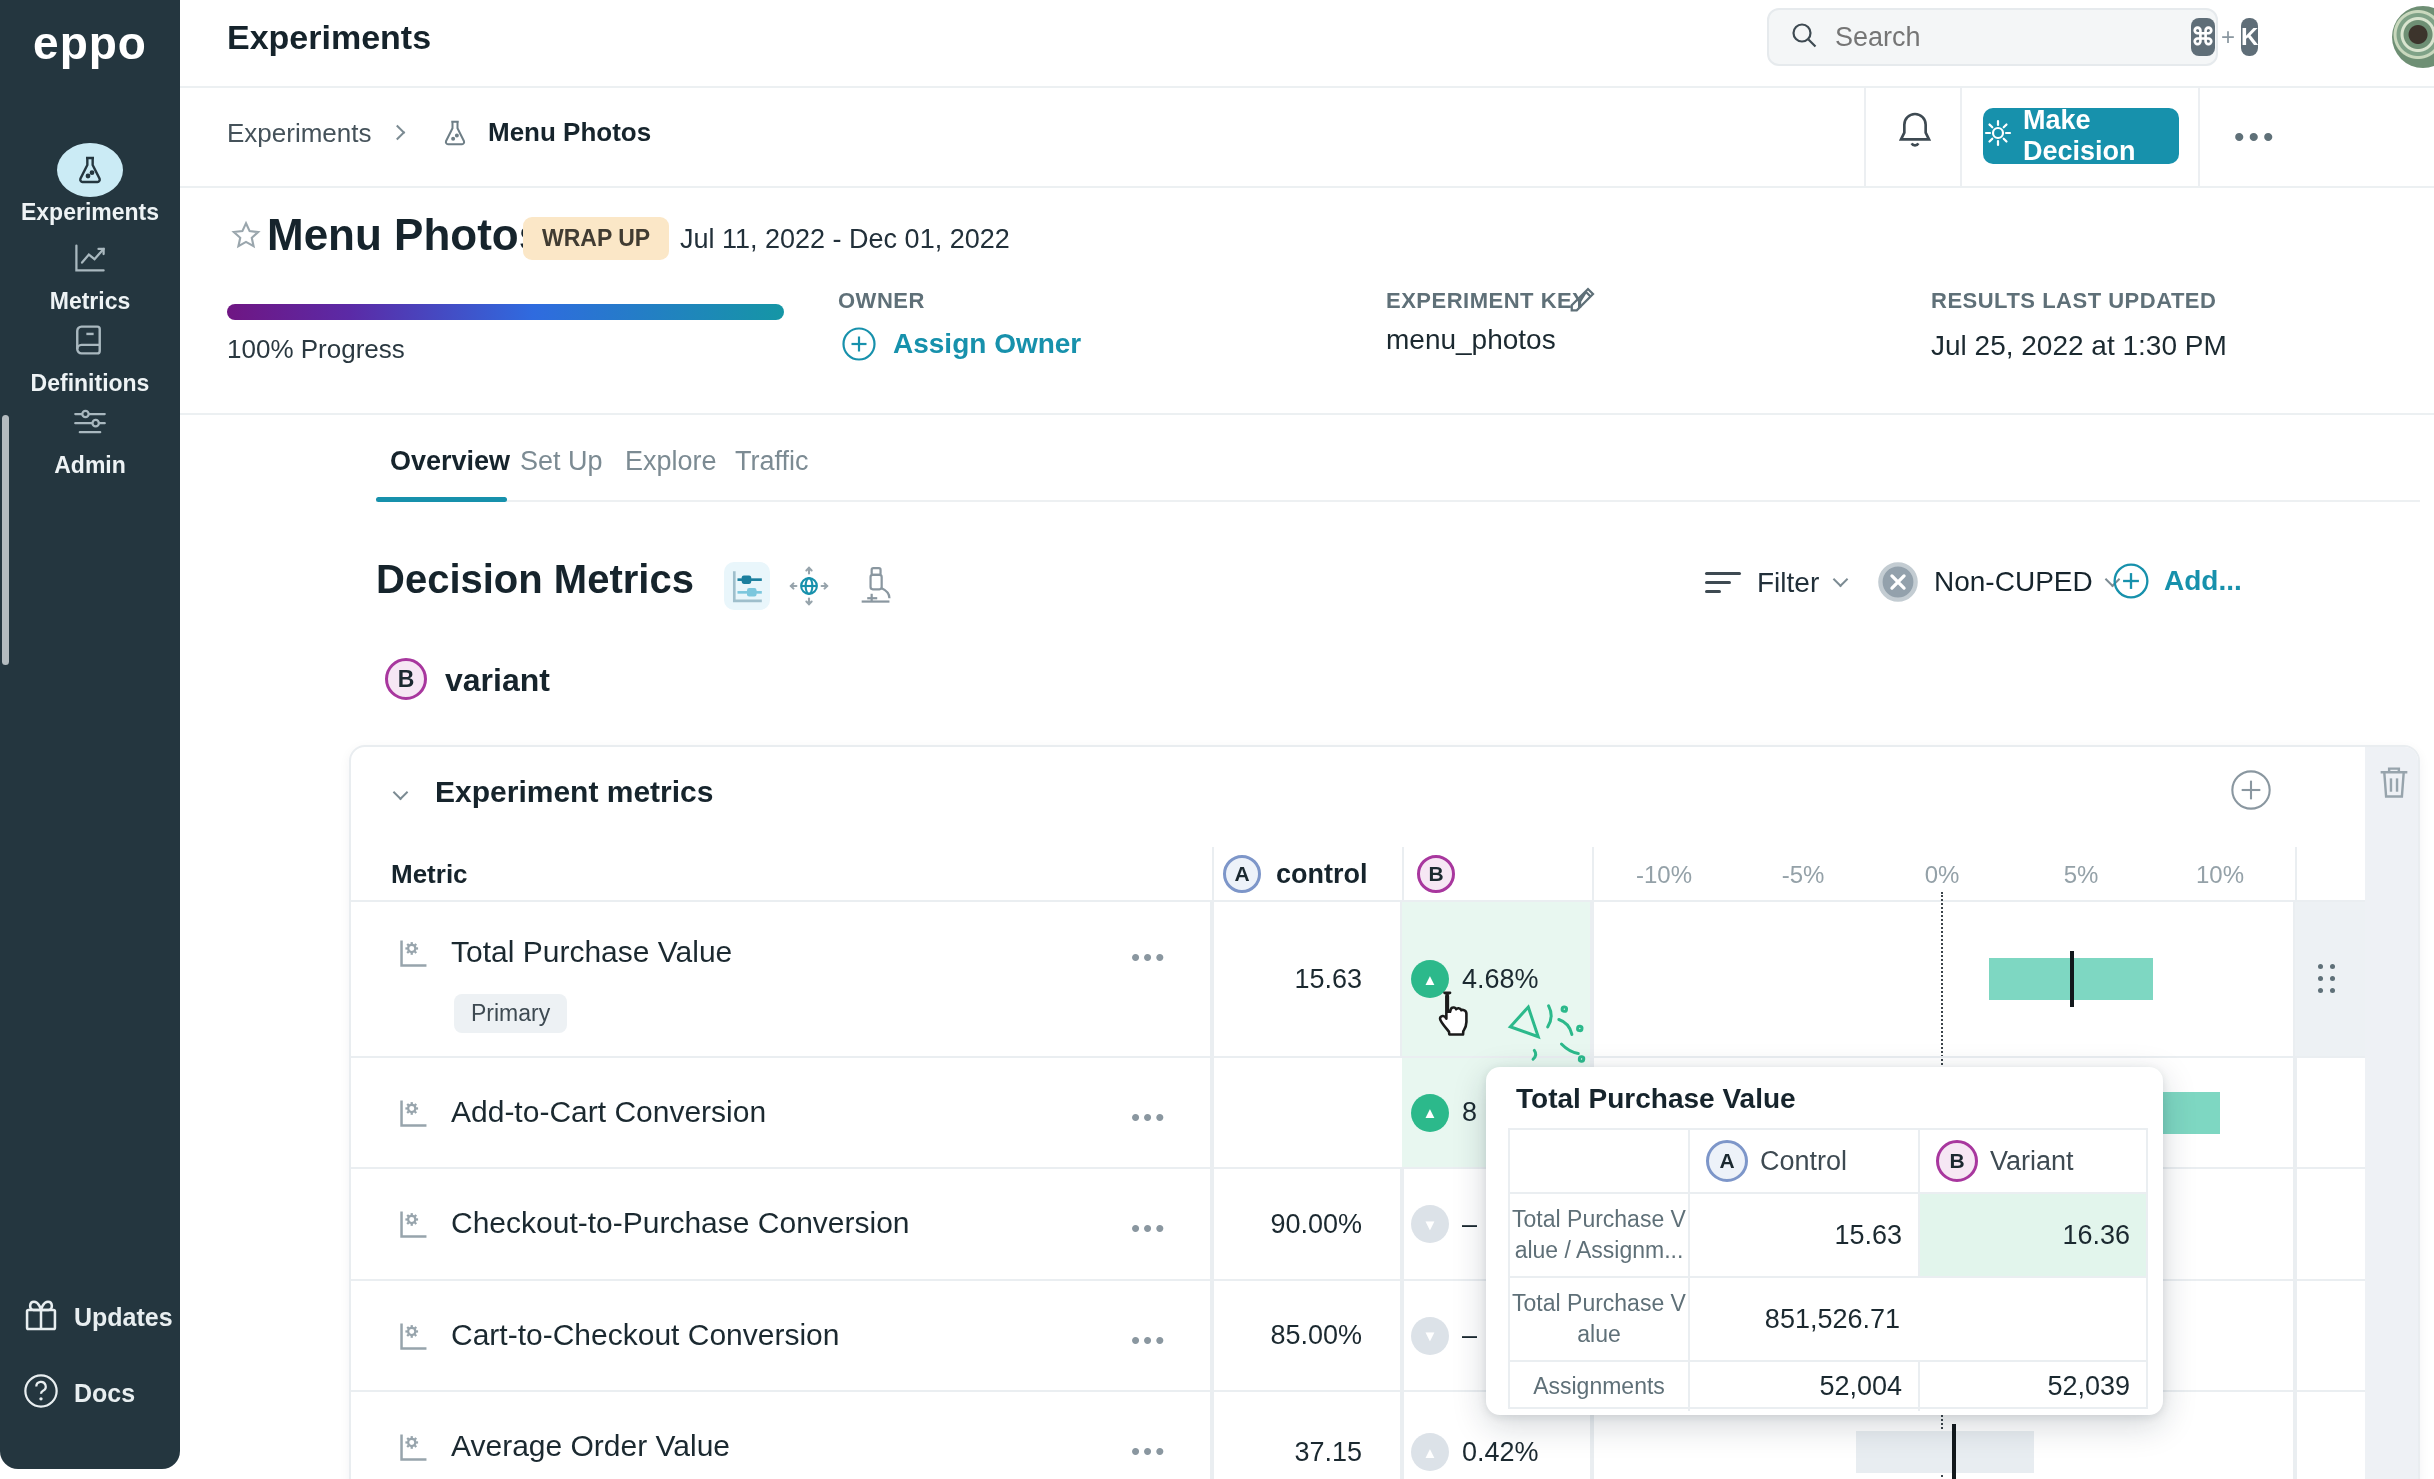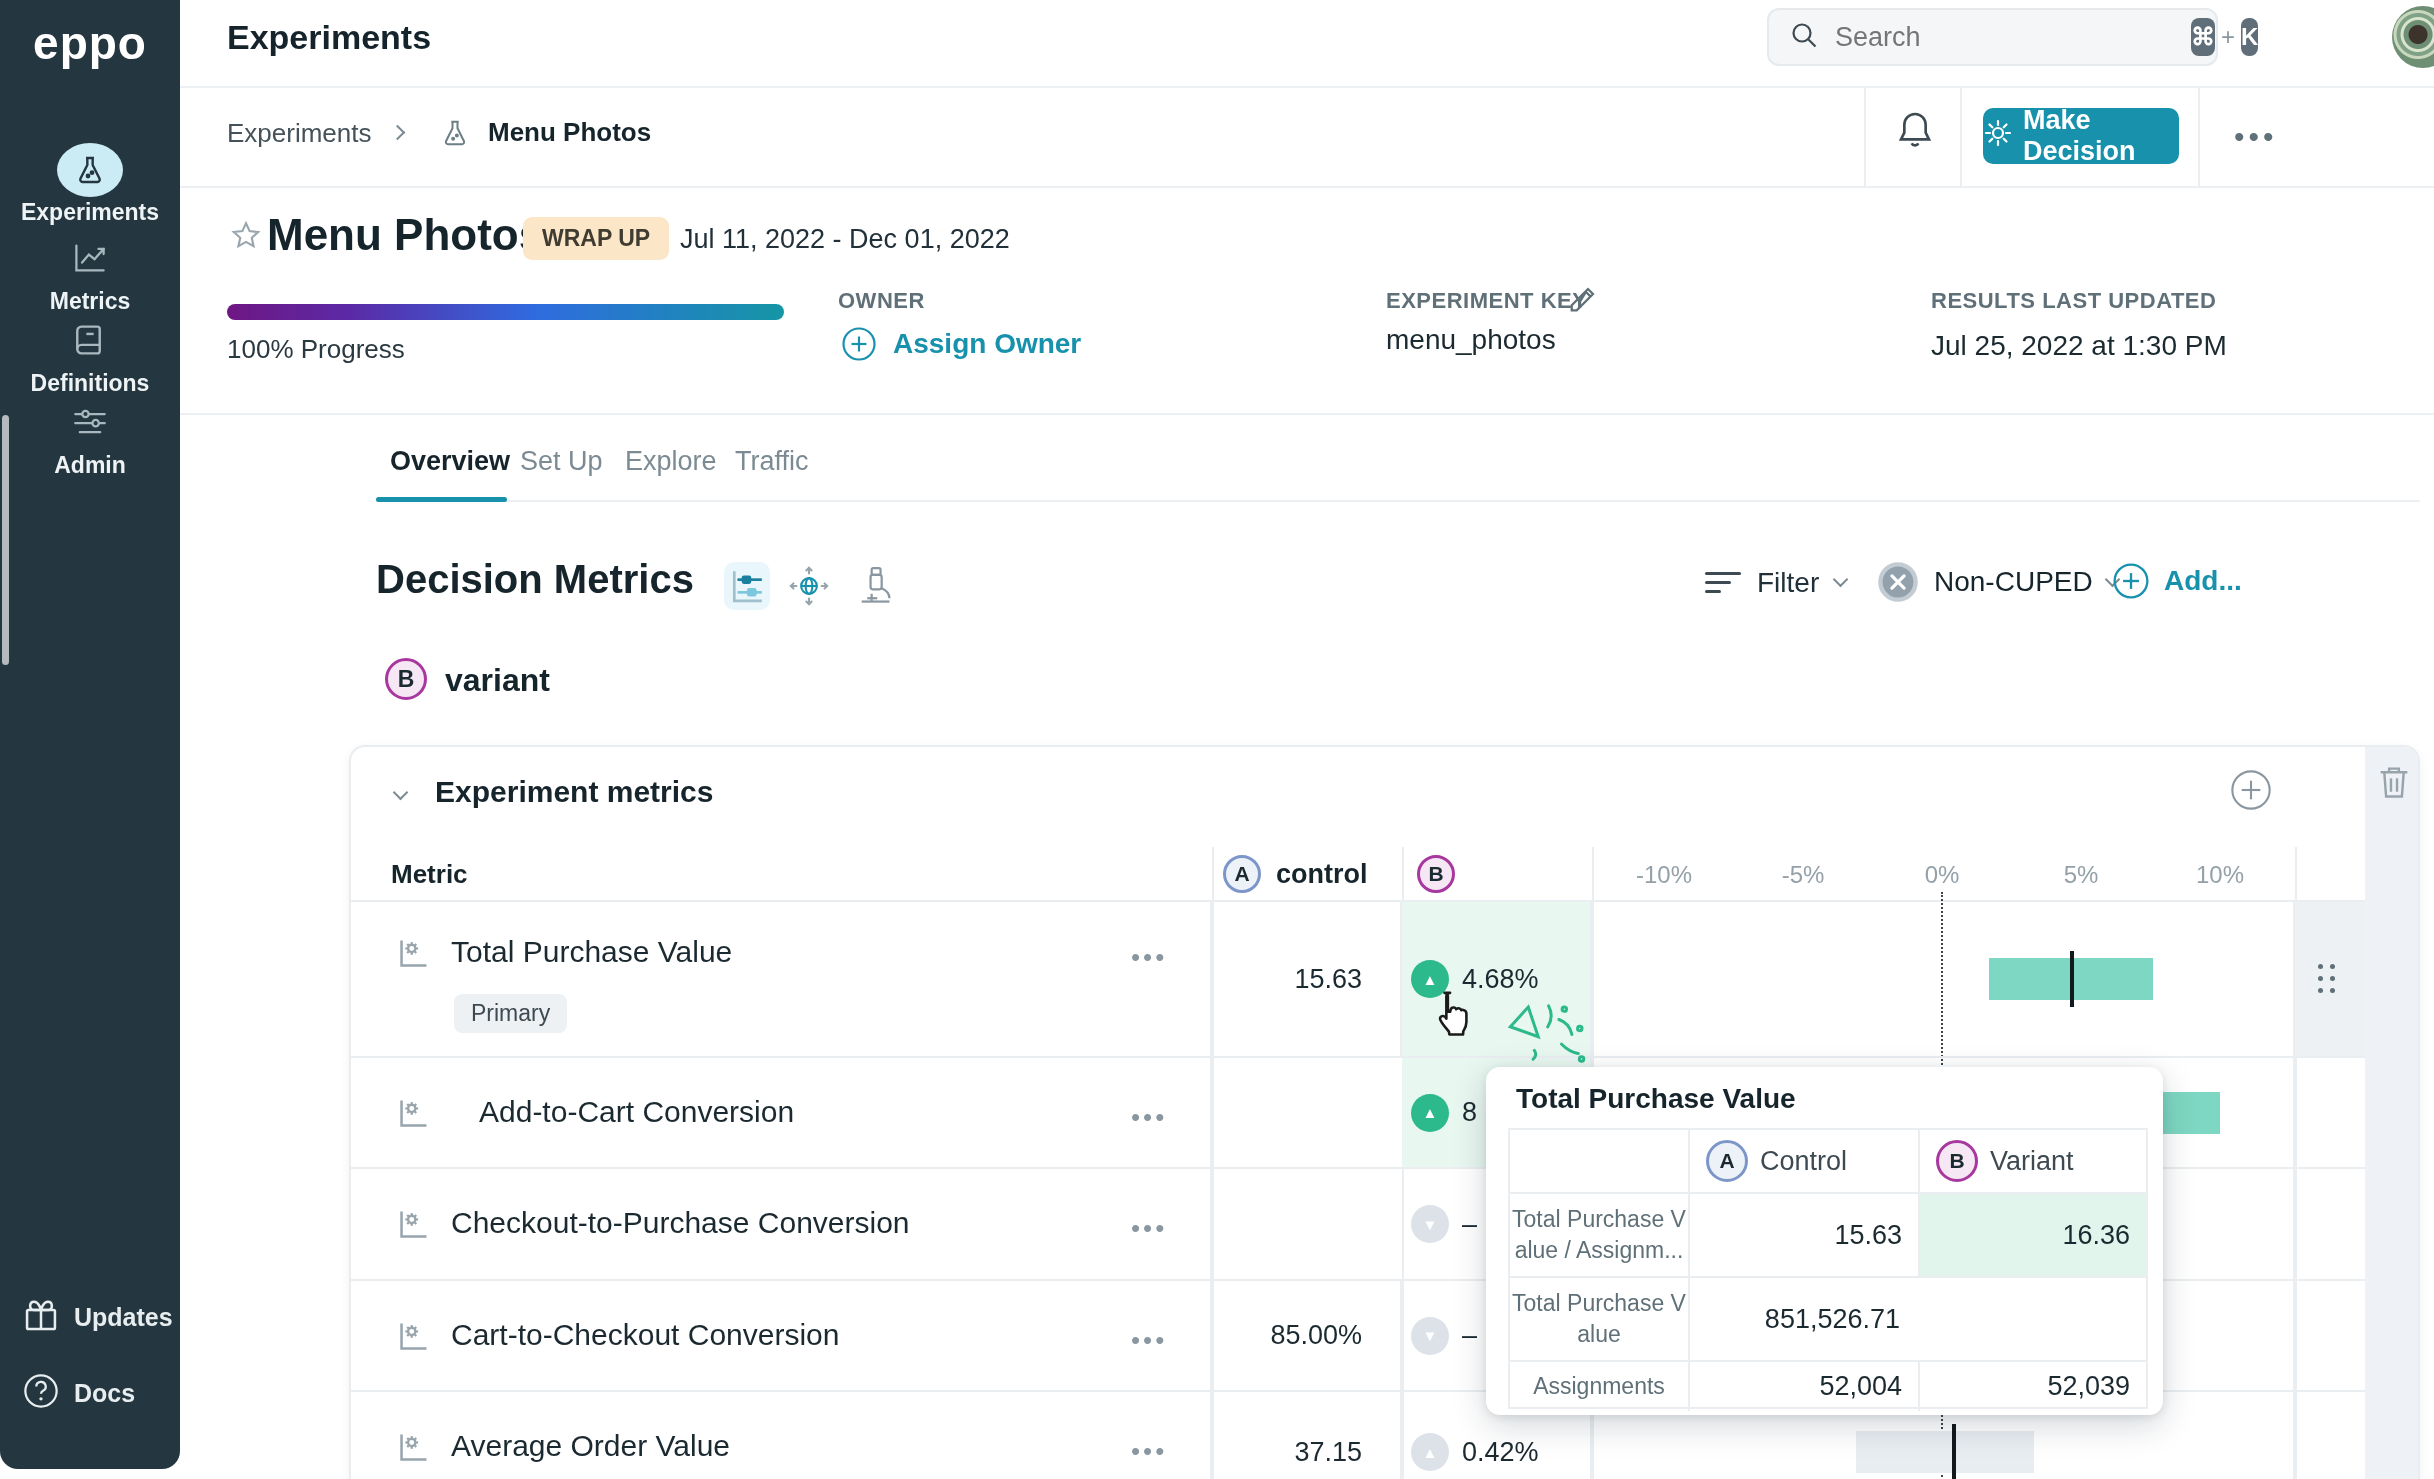--- a/index.html
+++ b/index.html
@@ -491,21 +491,21 @@
                   <line x1="13" y1="14.8" x2="13" y2="16.6"></line>
                   <line x1="7.4" y1="11" x2="9.2" y2="11"></line>
                   <line x1="16.8" y1="11" x2="18.6" y2="11"></line>
                   <line x1="9" y1="7" x2="10.3" y2="8.3"></line>
                   <line x1="15.7" y1="13.7" x2="17" y2="15"></line>
                   <line x1="17" y1="7" x2="15.7" y2="8.3"></line>
                   <line x1="10.3" y1="13.7" x2="9" y2="15"></line>
                 </g>
               </svg>
           </div>
-          <div class="m-name" style="top:37px;margin-left:28px;">Add-to-Cart Conversion</div>
+          <div class="m-name" style="top:37px;">Add-to-Cart Conversion</div>
           <div class="m-dots" style="top:44px;">•••</div>
         </div>
         <div class="cell c-b tint">
           <span class="trend up-sig">
               <i>▲</i>
             </span>
           <span class="lift">8</span>
         </div>
         <div class="cell c-chart">
           <div class="bar bar-sig" style="left: 475.1px; width: 152.9px;"></div>
@@ -528,20 +528,23 @@
                   <line x1="9" y1="7" x2="10.3" y2="8.3"></line>
                   <line x1="15.7" y1="13.7" x2="17" y2="15"></line>
                   <line x1="17" y1="7" x2="15.7" y2="8.3"></line>
                   <line x1="10.3" y1="13.7" x2="9" y2="15"></line>
                 </g>
               </svg>
           </div>
           <div class="m-name" style="top:37px;">Checkout-to-Purchase Conversion</div>
           <div class="m-dots" style="top:44px;">•••</div>
         </div>
+        <div class="cell c-control">
+            <span class="num">90.00%</span>
+          </div>
         <div class="cell c-b">
           <span class="trend insig">
               <i>▼</i>
             </span>
           <span class="lift">–</span>
         </div>
         <div class="cell c-chart"></div>
         <div class="cell c-handle"></div>
       </div>
 

